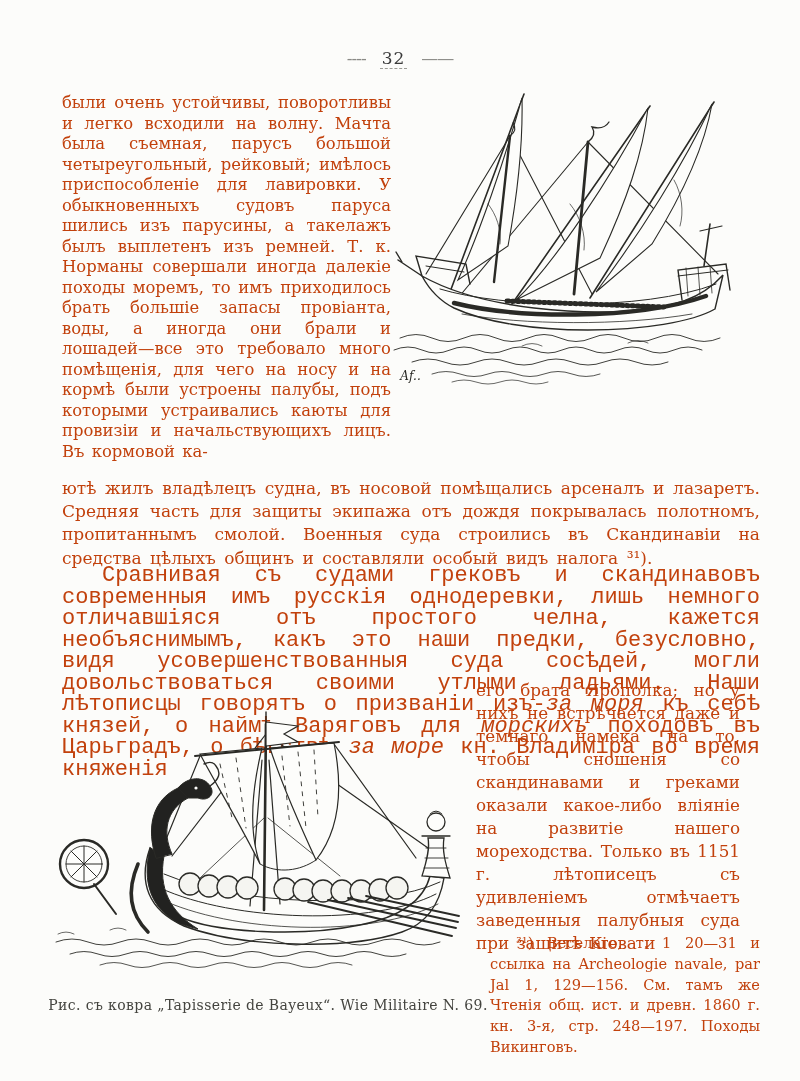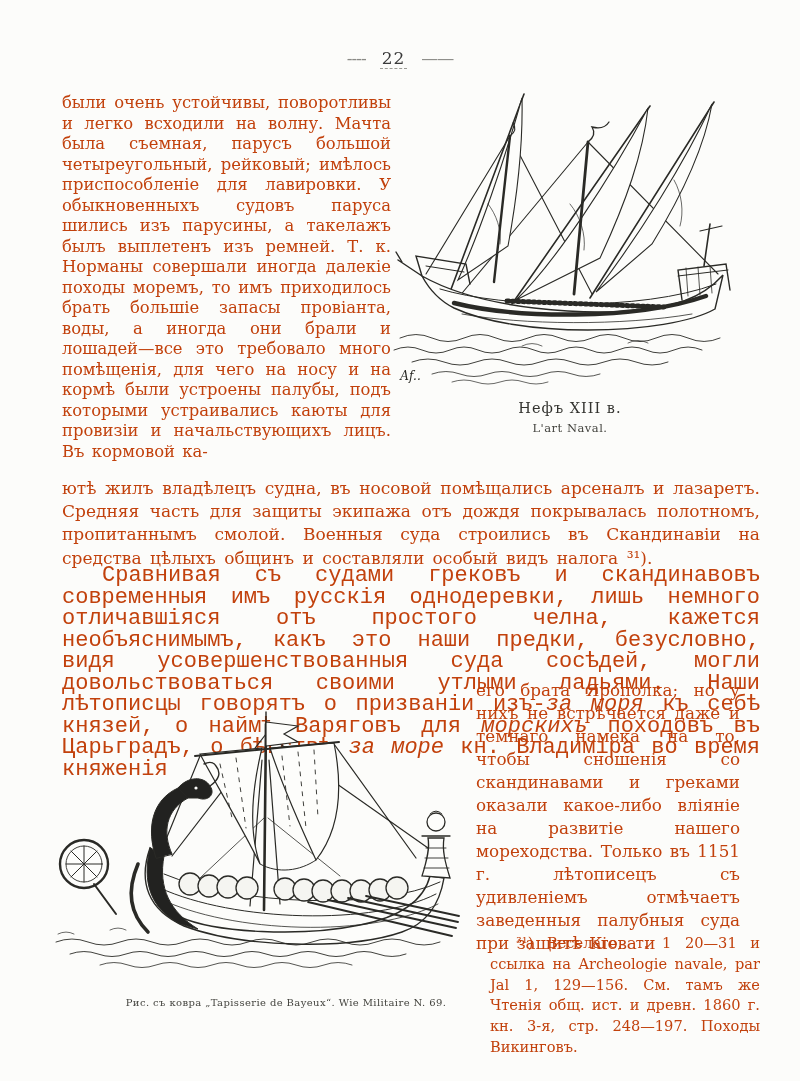--- a/index.html
+++ b/index.html
@@ -24,31 +24,31 @@
   .tb.footnote{left:490px;top:933px;width:270px;font-size:14.6px;line-height:20.8px;text-indent:26px;word-spacing:1px;}
   .it{font-style:italic;}
   
   figure{margin:0;padding:0;position:absolute;}
   .fig1{left:392px;top:84px;width:356px;}
   .fig2{left:50px;top:698px;width:412px;}
   .figcap{position:absolute;text-align:center;color:#33332f;}
   .cap1-main{left:430px;top:400px;width:280px;font-size:14.5px;letter-spacing:1px;}
   .cap1-sub{left:430px;top:421px;width:280px;font-size:11.5px;letter-spacing:.5px;color:#44443f;}
   .cap2-main{left:80px;top:977px;width:400px;font-size:14px;letter-spacing:1px;}
-  .cap2-sub{left:66px;top:997px;width:440px;font-size:10px;letter-spacing:.4px;color:#44443f;}
+  .cap2-sub{left:48px;top:997px;width:440px;font-size:14px;letter-spacing:.4px;color:#44443f;}
   svg{display:block;}
   svg *{vector-effect:non-scaling-stroke;}
 </style>
 </head>
 <body>
 
 <div id="page">
 
   <div class="pagenum">
-    <span class="dash">‑‑‑‑</span><span class="num">22</span><span class="dash">——</span>
+    <span class="dash">‑‑‑‑</span><span class="num">32</span><span class="dash">——</span>
   </div>
 
   <figure class="fig1">
     <svg width="356" height="308" viewBox="0 0 356 308">
       <g stroke="#2a2a26" fill="none" stroke-width="1.1" stroke-linecap="round">
 
         <line x1="58" y1="208" x2="132" y2="10" stroke-width="1.6"></line>
         <line x1="120" y1="220" x2="258" y2="22" stroke-width="1.6"></line>
         <line x1="198" y1="214" x2="322" y2="18" stroke-width="1.6"></line>
         <line x1="118" y1="52" x2="34" y2="190"></line>
@@ -88,22 +88,20 @@
         <path d="M8,254 q16,-7 32,0 t32,0 t32,0 t32,0 t32,0 t32,0 t32,0 t32,0 t32,0 t32,0" stroke-width=".9"></path>
         <path d="M2,266 q14,-6 28,0 t28,0 t28,0 t28,0 t28,0 t28,0 t28,0 t28,0 t28,0 t28,0 t28,0" stroke-width=".9"></path>
         <path d="M20,278 q16,-6 32,0 t32,0 t32,0 t32,0 t32,0 t32,0 t32,0 t32,0" stroke-width=".9"></path>
         <path d="M40,290 q14,-5 28,0 t28,0 t28,0 t28,0 t28,0 t28,0" stroke-width=".8"></path>
         <path d="M60,298 q12,-4 24,0 t24,0 t24,0 t24,0" stroke-width=".7"></path>
         <path d="M236,259 q10,-5 20,0 M130,262 q10,-5 20,0" stroke-width=".7"></path>
       </g>
       <text x="8" y="296" font-size="12" font-style="italic" fill="#2a2a26">Аf..</text>
     </svg>
   </figure>
-  <div class="figcap cap1-main">Нефъ XIII в.</div>
-  <div class="figcap cap1-sub">L'art Naval.</div>
 
   <div class="tb col1">были очень устойчивы, поворотливы и легко всходили на волну. Мачта была съемная, парусъ большой четыреугольный, рейковый; имѣлось приспособленіе для лавировки. У обыкновенныхъ судовъ паруса шились изъ парусины, а такелажъ былъ выплетенъ изъ ремней. Т. к. Норманы совершали иногда далекіе походы моремъ, то имъ приходилось брать большіе запасы провіанта, воды, а иногда они брали и лошадей—все это требовало много помѣщенія, для чего на носу и на кормѣ были устроены палубы, подъ которыми устраивались каюты для провизіи и начальствующихъ лицъ. Въ кормовой ка-</div>
 
   <div class="tb full1">ютѣ жилъ владѣлецъ судна, въ носовой помѣщались арсеналъ и лазаретъ. Средняя часть для защиты экипажа отъ дождя покрывалась полотномъ, пропитаннымъ смолой. Военныя суда строились въ Скандинавіи на средства цѣлыхъ общинъ и составляли особый видъ налога ³¹).</div>
 
   <div class="tb para2"><span>Сравнивая съ судами грековъ и скандинавовъ современныя имъ русскія однодеревки, лишь немного отличавшіяся отъ простого челна, кажется необъяснимымъ, какъ это наши предки, безусловно, видя усовершенствованныя суда сосѣдей, могли довольствоваться своими утлыми ладьями. Наши лѣтописцы говорятъ о призваніи изъ-</span><span class="it">за моря</span><span> къ себѣ князей, о наймѣ Варяговъ для </span><span class="it">морскихъ</span><span> походовъ въ Царьградъ, о бѣгствѣ </span><span class="it">за море</span><span> кн. Владиміра во время княженія</span></div>
 
   <figure class="fig2">
     <svg width="412" height="278" viewBox="0 0 412 278">
       <g stroke="#2a2a26" fill="none" stroke-width="1.2" stroke-linecap="round">

